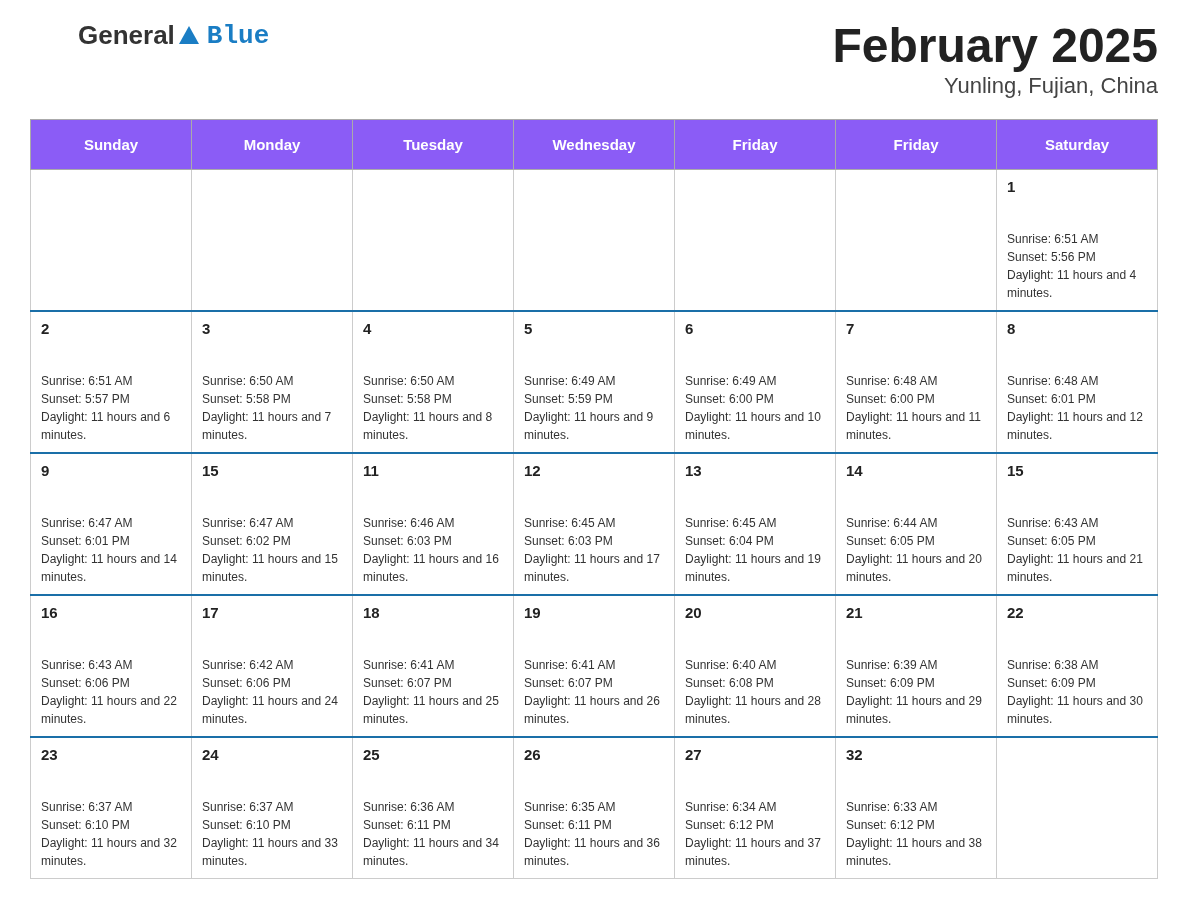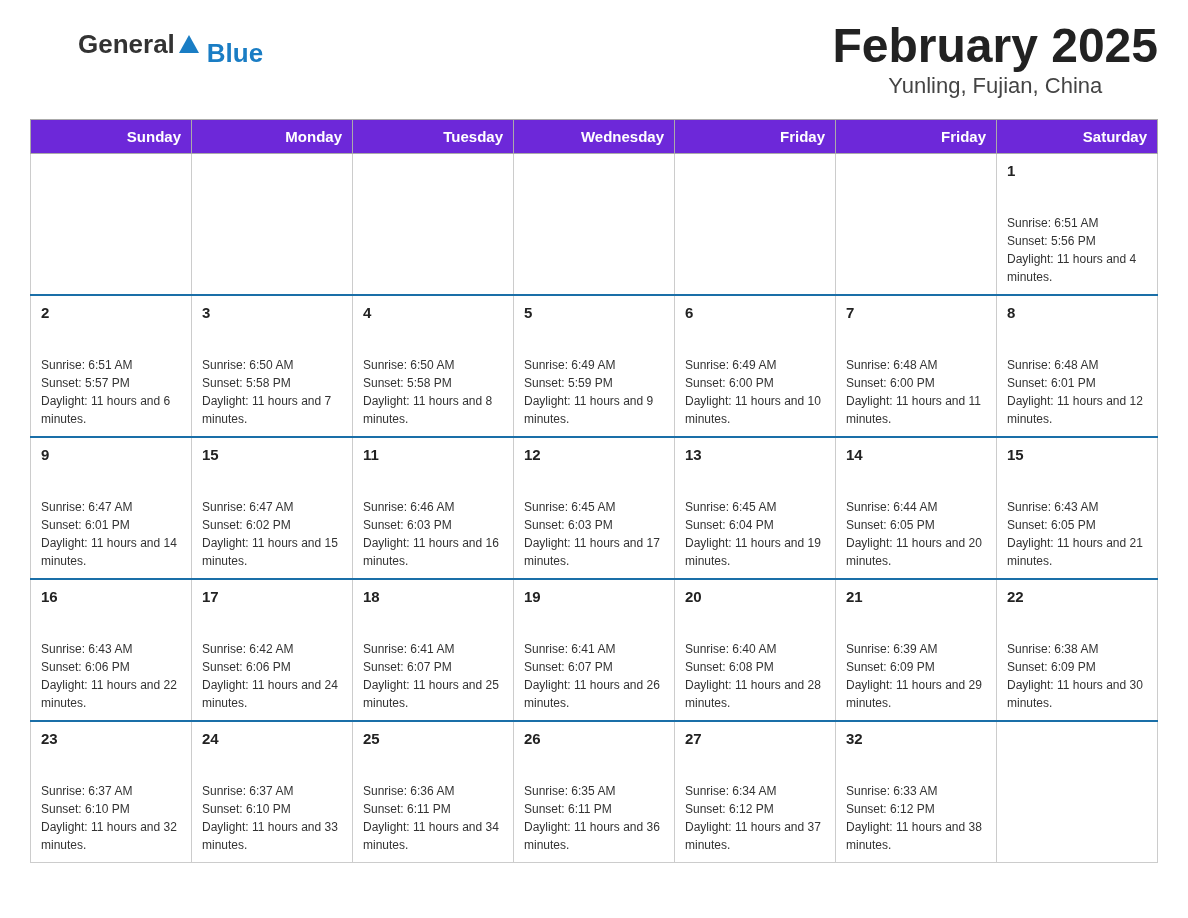--- a/index.html
+++ b/index.html
@@ -15,43 +15,43 @@
       justify-content: space-between;
       align-items: flex-start;
       margin-bottom: 20px;
     }
     .logo {
       display: flex;
       align-items: center;
       gap: 4px;
     }
     .title-block {
-      text-align: center;
+      text-align: right;
     }
     .title-block h1 {
       font-size: 48px;
       font-weight: bold;
       color: #222;
       line-height: 1.1;
     }
     .title-block h2 {
       font-size: 22px;
       font-weight: normal;
       color: #444;
     }
     .calendar {
       width: 100%;
       border-collapse: collapse;
       border: 1px solid #aaa;
     }
     .calendar th {
-      background-color: #6d28d9;
+      background-color: #8b5cf6;
       color: #fff;
-      text-align: right;
-      padding: 8px 10px;
+      text-align: center;
+      padding: 16px 10px;
       font-size: 15px;
       font-weight: bold;
       border: 1px solid #aaa;
     }
     .calendar td {
       vertical-align: top;
       padding: 8px 10px;
       border: 1px solid #ccc;
       width: calc(100% / 7);
       min-height: 110px;
@@ -84,21 +84,21 @@
 <body>
 
 <div class="header">
   <div class="logo">
     <div style="display:flex;align-items:flex-start;gap:0;margin-left:48px;">
       <span style="font-size:26px;font-weight:bold;color:#333;">General</span>
       <svg width="28" height="28" viewBox="0 0 28 28" style="margin-top:2px;">
         <polygon points="14,4 24,22 4,22" fill="#1a7dc4"></polygon>
       </svg>
     </div>
-    <div style="margin-top:18px;">
+    <div style="margin-top:0;font-family:Liberation Mono, monospace;">
       <span style="font-size:26px;font-weight:bold;color:#1a7dc4;">Blue</span>
     </div>
   </div>
   <div class="title-block">
     <h1>February 2025</h1>
     <h2>Yunling, Fujian, China</h2>
   </div>
 </div>
 
 <table class="calendar">

